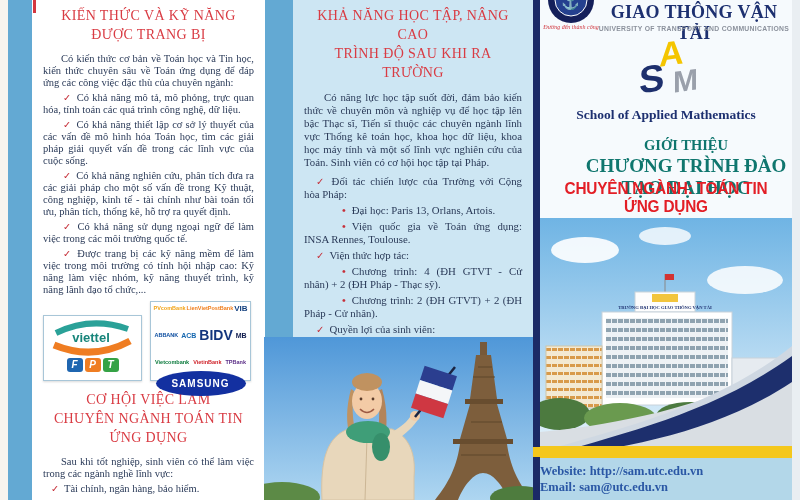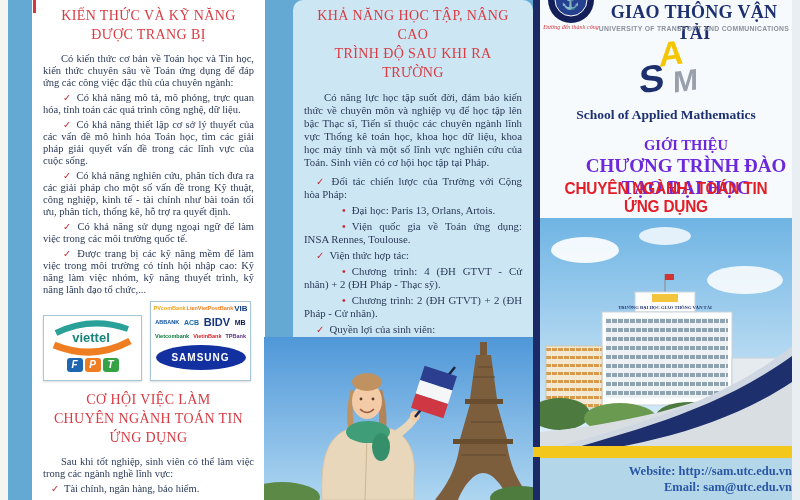--- a/index.html
+++ b/index.html
@@ -5,21 +5,21 @@
   html,body{margin:0;padding:0;}
   .page{position:relative;width:800px;height:500px;background:#63a9d3;overflow:hidden;
         font-family:"Liberation Serif","DejaVu Serif",serif;}
   .edge{position:absolute;top:0;height:500px;}
   .edge-l{left:0;width:8px;background:#f6f4ef;}
   .edge-r{left:792px;width:8px;background:#e9eef2;}
 
   
   .panel{position:absolute;top:0;height:500px;color:#2a3a58;}
   .lp{left:32px;width:233px;background:#ffffff;padding:0;}
-  .mp{left:293px;width:240px;background:#cde6f3;border-radius:10px;}
+  .mp{left:293px;width:240px;background:#cde6f3;}
   .red-tick{position:absolute;left:1px;top:0;width:3px;height:13px;background:#d4373f;}
   .inner{padding:6px 11px 0 11px;}
   .ttl{color:#d93b43;text-align:center;font-size:14px;line-height:19px;letter-spacing:.4px;}
   .ttl2{margin-top:9px;}
   p{margin:0 0 3px 0;font-size:10.5px;line-height:12px;text-align:justify;}
   .intro{text-indent:18px;margin-top:9px;}
   .chk{text-indent:20px;}
   .chk::before,.chk2::before{content:"✓";color:#c6303a;font-family:"DejaVu Sans",sans-serif;
        font-weight:bold;margin-right:5px;font-size:9.5px;}
   .chk2{text-indent:8px;margin:0 0 4.5px 0;}
@@ -35,28 +35,28 @@
   .logo-row{display:flex;gap:8px;margin:5px 0 4px 0;height:80px;}
   .lbox{background:#fff;border:1px solid #a8c6d8;box-shadow:0 1px 2px rgba(0,0,0,.15);}
   .box-v{width:97px;position:relative;margin-top:14px;}
   .box-b{width:101px;position:relative;padding:3px 2px 0 2px;box-sizing:border-box;}
   .fpt-row{position:absolute;bottom:8px;left:50%;transform:translateX(-50%);display:flex;gap:2px;}
   .fpt-chip{width:16px;height:14px;border-radius:3px;color:#fff;
       font:italic bold 10px/14px "Liberation Sans",sans-serif;text-align:center;}
   .fpt-chip:nth-child(1){background:#1f66b0;}
   .fpt-chip:nth-child(2){background:#ef7d22;}
   .fpt-chip:nth-child(3){background:#35a245;}
-  .bank-grid{display:flex;flex-wrap:wrap;justify-content:space-around;align-items:center;row-gap:7px;}
+  .bank-grid{display:flex;flex-wrap:wrap;justify-content:space-around;align-items:center;row-gap:20px;}
   .bank{font:bold 5.5px/7px "Liberation Sans",sans-serif;white-space:nowrap;}
   .bank:nth-child(1){color:#f2a417;}
   .bank:nth-child(2){color:#f07d1a;}
   .bank:nth-child(3){color:#14407e;font-size:8px;}
   .bank:nth-child(4){color:#0d4ea0;}
   .bank:nth-child(5){color:#1668b0;font-size:7px;}
-  .bank:nth-child(6){color:#13357d;font-size:11px;}
+  .bank:nth-child(6){color:#13357d;font-size:14px;}
   .bank:nth-child(7){color:#101c4e;font-size:7px;}
   .bank:nth-child(8){color:#0a7a3c;}
   .bank:nth-child(9){color:#cf2229;}
   .bank:nth-child(10){color:#5a2c86;}
   .samsung{margin:5px auto 0 auto;width:90px;height:25px;background:#1330a0;border-radius:50%;
       color:#fff;text-align:center;font:bold 10px/25px "Liberation Sans",sans-serif;letter-spacing:1px;}
 
   
   .eiffel{position:absolute;left:264px;top:337px;width:270px;height:163px;z-index:5;}
   .navy-strip{position:absolute;left:533px;top:0;width:7px;height:500px;background:#1b2a66;z-index:6;}
@@ -67,28 +67,28 @@
   .utc-logo{position:absolute;left:8px;top:-20px;width:46px;height:46px;}
   .slogan{position:absolute;left:0px;top:24px;width:62px;text-align:center;
       font:italic 6px "Liberation Serif",serif;color:#d0343c;}
   .utc-vn{position:absolute;left:58px;right:2px;top:2px;text-align:center;
       font-weight:bold;font-size:18px;color:#1d3070;letter-spacing:.3px;}
   .utc-en{position:absolute;left:56px;right:0;top:25px;text-align:center;
       font:bold 6.8px "Liberation Sans",sans-serif;color:#8b919c;letter-spacing:.3px;}
   .sam-logo{position:absolute;left:50%;margin-left:-45px;top:38px;width:90px;height:64px;}
   .school{position:absolute;left:0;right:0;top:107px;text-align:center;
       font-weight:bold;font-size:13.5px;color:#1d3070;}
-  .gt{position:absolute;left:8px;right:0;text-align:center;font-weight:bold;color:#6d28d9;padding-left:32px;}
+  .gt{position:absolute;left:8px;right:0;text-align:center;font-weight:bold;color:#0f766e;padding-left:32px;}
   .gt1{top:137px;font-size:14.5px;}
   .gt2{top:155px;font-size:19px;}
   .major{position:absolute;left:0;right:0;top:180px;text-align:center;color:#e31e26;
       font:bold 16px "Liberation Sans",sans-serif;letter-spacing:-.2px;transform:scaleX(.96);}
   .bphoto{position:absolute;left:0;top:218px;width:252px;height:240px;}
   .band{position:absolute;left:0;top:458px;width:252px;height:42px;background:#b3d7e9;
-      text-align:right;color:#2a57a5;font-weight:bold;font-size:12.5px;line-height:16px;}
+      text-align:left;color:#2a57a5;font-weight:bold;font-size:12.5px;line-height:16px;}
   .band div:first-child{margin-top:5px;}
 </style>
 </head>
 <body>
 
 <div class="page">
   <div class="edge edge-l"></div>
   <div class="edge edge-r"></div>
 
   <div class="panel lp">

